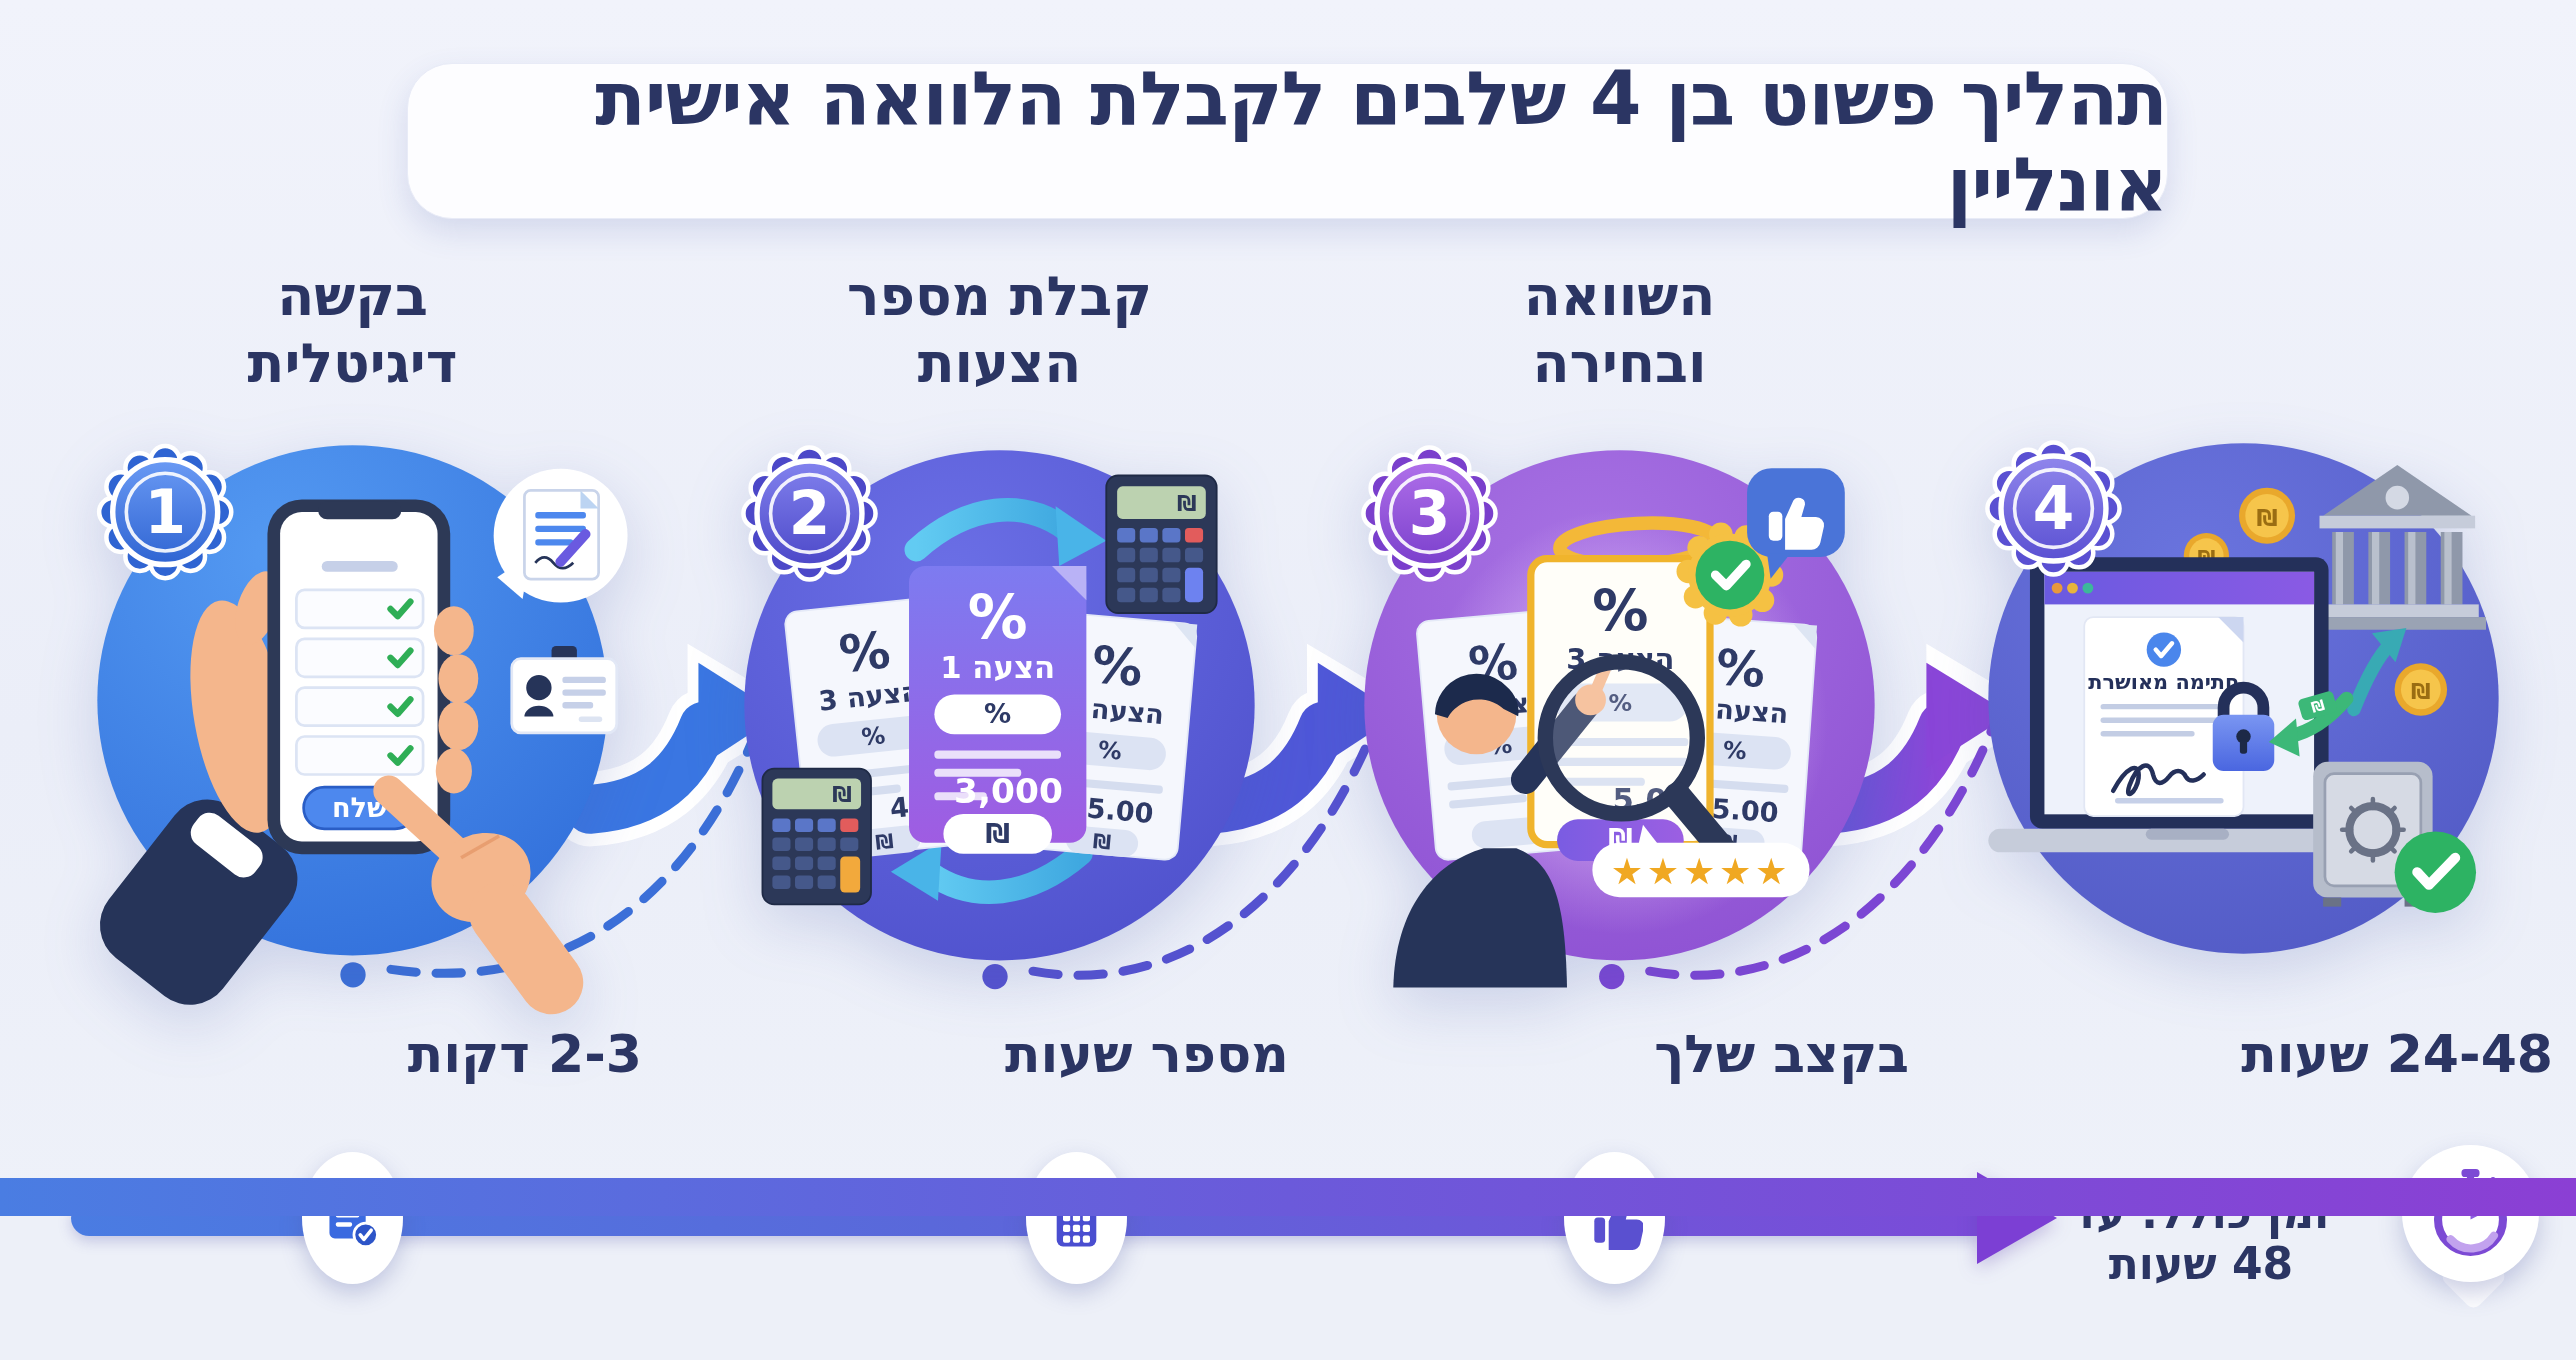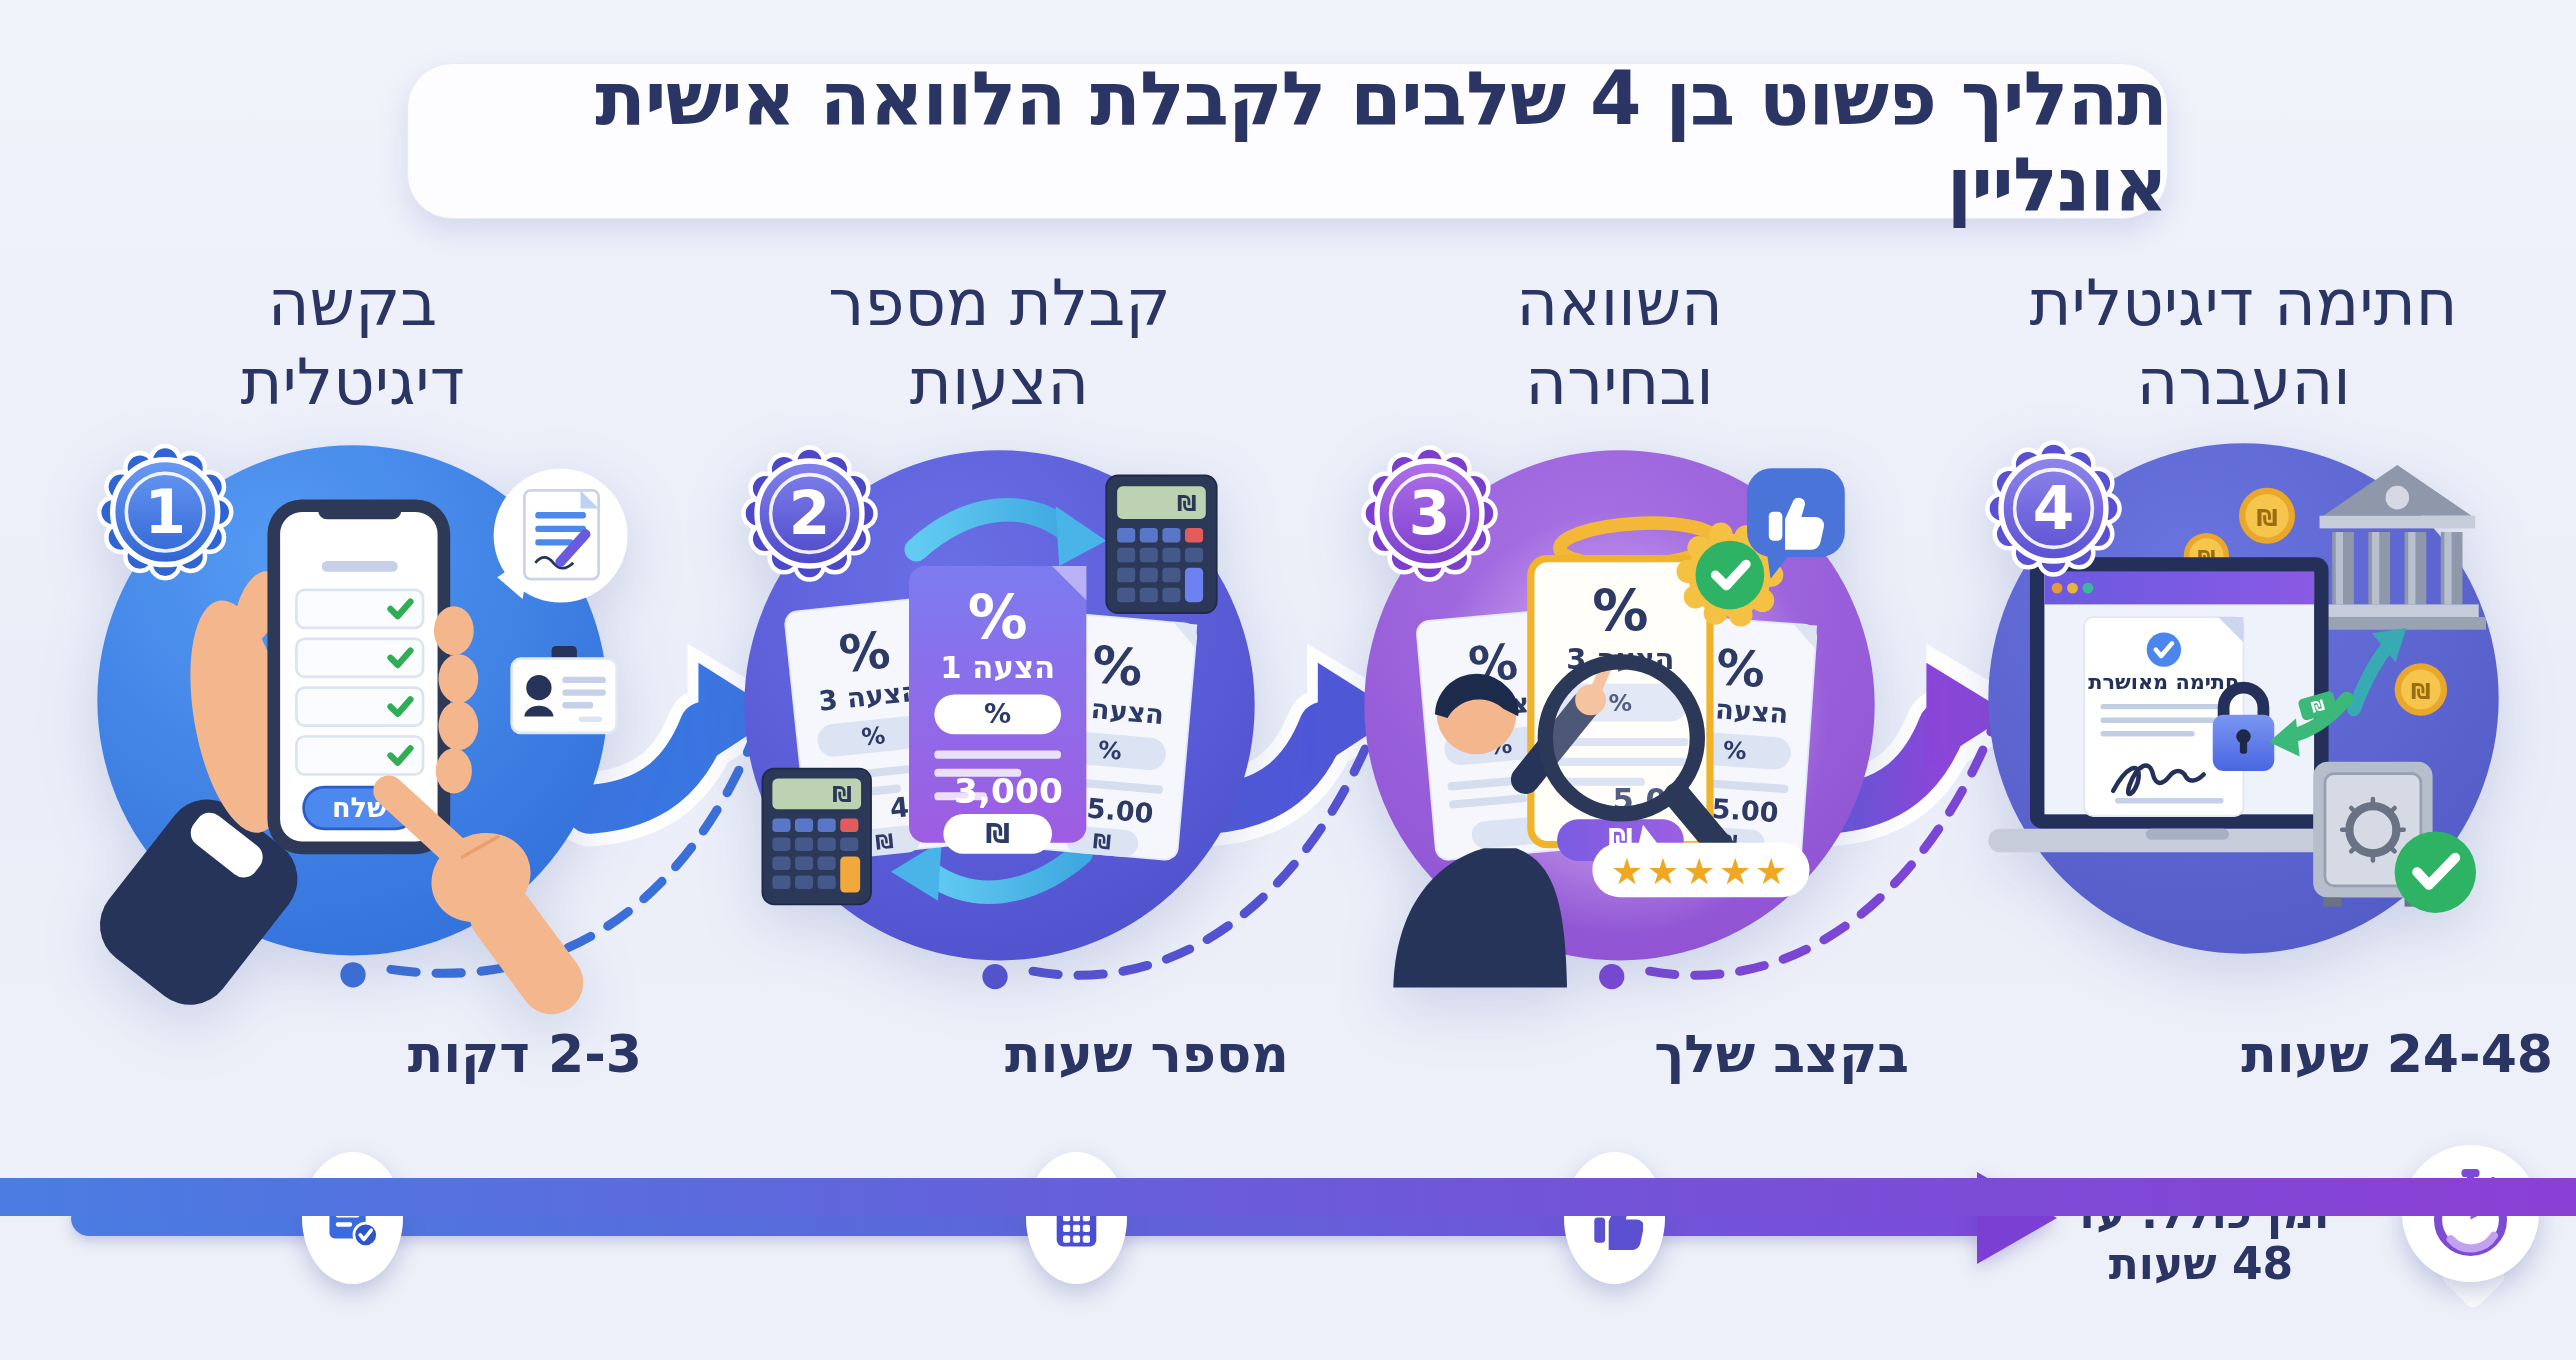--- a/index.html
+++ b/index.html
@@ -14,21 +14,21 @@
     position:absolute;left:407px;top:63px;width:1759px;height:154px;
     background:#fdfdff;border-radius:45px;border:0.9px solid #e8ebf7;
     box-shadow:0 12.7px 31px rgba(70,90,170,.16);
     display:flex;align-items:center;justify-content:center;
   }
   .title-pill h1{
     margin:0;font-size:74px;font-weight:700;color:#2b3563;letter-spacing:-0.9px;
   }
   .step-title{
     position:absolute;width:579px;top:264px;text-align:center;
-    font-size:64px;line-height:1.24;font-weight:400;color:#2b3563;
+    font-size:54px;line-height:1.24;font-weight:700;color:#2b3563;
   }
   .step-caption{
     position:absolute;width:579px;top:1024px;
     font-size:52px;font-weight:700;color:#2b3563;
   }
   .scene{position:absolute;overflow:visible;filter:drop-shadow(0 18px 29px rgba(70,90,170,.20));}
   .connectors{position:absolute;left:0;top:0;}
   .tl-bar{
     position:absolute;left:71px;top:1200px;width:1910px;height:36px;
     border-radius:20px 3.6px 3.6px 20px;
@@ -80,24 +80,20 @@
     <div>בקשה</div>
     <div>דיגיטלית</div>
   </div>
   <div class="step-title" style="left:710px" dir="rtl">
     <div>קבלת מספר</div>
     <div>הצעות</div>
   </div>
   <div class="step-title" style="left:1330px" dir="rtl">
     <div>השוואה</div>
     <div>ובחירה</div>
-  </div>
-  <div class="step-title" style="left:1954px" dir="rtl">
-    <div>חתימה דיגיטלית</div>
-    <div>והעברה</div>
   </div>
 
   <svg class="connectors" width="2576" height="1360" viewBox="0 0 2848 1504">
     <defs>
       <linearGradient id="arr3" x1="0" y1="0" x2="1" y2="0">
         <stop offset="0" stop-color="#6457d8"></stop>
           <stop offset="1" stop-color="#8d46d8"></stop>
       </linearGradient>
     </defs>
 

